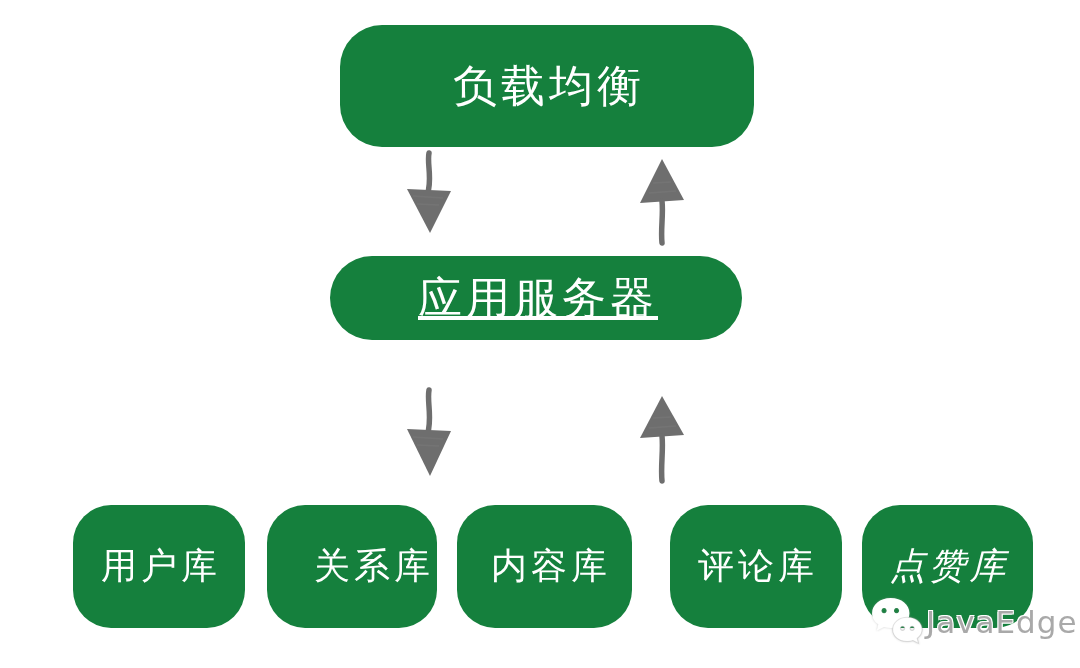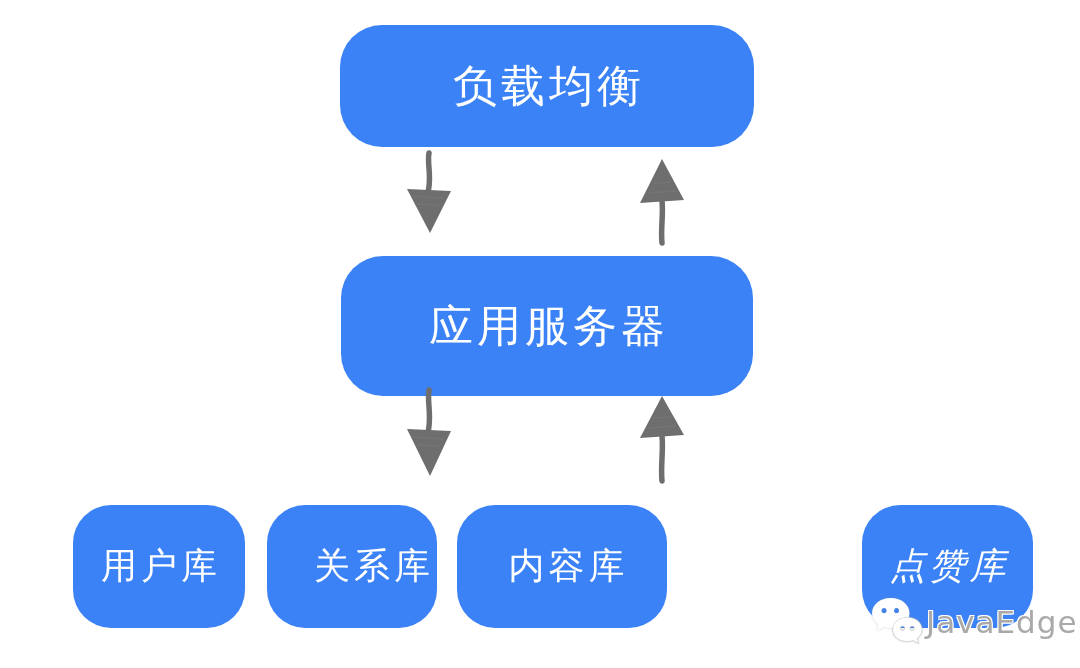--- a/index.html
+++ b/index.html
@@ -10,39 +10,39 @@
   }
   .stage {
     position: relative;
     width: 1080px;
     height: 668px;
     background: #ffffff;
     overflow: hidden;
   }
   .node {
     position: absolute;
-    background: #3b82f6;
+    background: #15803d;
     color: #ffffff;
     display: flex;
     align-items: center;
     justify-content: center;
     text-align: center;
     font-size: 44px;
     font-weight: 500;
     letter-spacing: 4px;
     padding-left: 4px; 
     box-sizing: border-box;
     border-radius: 42px;
   }
   .node-top    { left: 340px; top: 25px;  width: 414px; height: 122px; }
-  .node-middle { left: 341px; top: 256px; width: 412px; height: 140px; }
+  .node-middle { left: 330px; top: 256px; width: 412px; height: 84px; text-decoration: underline; }
   .node-db     { top: 505px; height: 123px; border-radius: 38px; font-size: 36px; }
   .db-0 { left: 73px;  width: 172px; }
   .db-1 { left: 267px; width: 170px; padding-left: 44px; }
-  .db-2 { left: 457px; width: 210px; padding-left: 13px; }
+  .db-2 { left: 457px; width: 175px; padding-left: 13px; }
   .db-3 { left: 670px; width: 172px; }
   .db-4 { left: 862px; width: 171px; font-style: italic; }
   .arrow {
     position: absolute;
   }
   .arrow svg { display: block; }
   .watermark {
     position: absolute;
     left: 870px;
     top: 597px;
@@ -111,20 +111,23 @@
 
   <div class="node node-db db-0">
     <span>用户库</span>
   </div>
   <div class="node node-db db-1">
     <span>关系库</span>
   </div>
   <div class="node node-db db-2">
     <span>内容库</span>
   </div>
+  <div class="node node-db db-3">
+    <span>评论库</span>
+  </div>
   <div class="node node-db db-4">
     <span>点赞库</span>
   </div>
 
   <div class="watermark">
     <svg class="wechat-icon" viewBox="0 0 52 48">
       <path fill="#ffffff" fill-rule="evenodd" d="M20 1 C9.5 1 2 7.5 2 15.5 C2 20 4.3 23.7 8 26.2 L6.5 32.5 L13.5 28.8
            C15.6 29.5 17.8 29.8 20 29.8 C30.5 29.8 38 23.3 38 15.5 C38 7.5 30.5 1 20 1 Z
            M13.6 10.6 a2.5 2.5 0 1 1 -0.1 0 Z
            M25.6 10.6 a2.5 2.5 0 1 1 -0.1 0 Z"></path>

